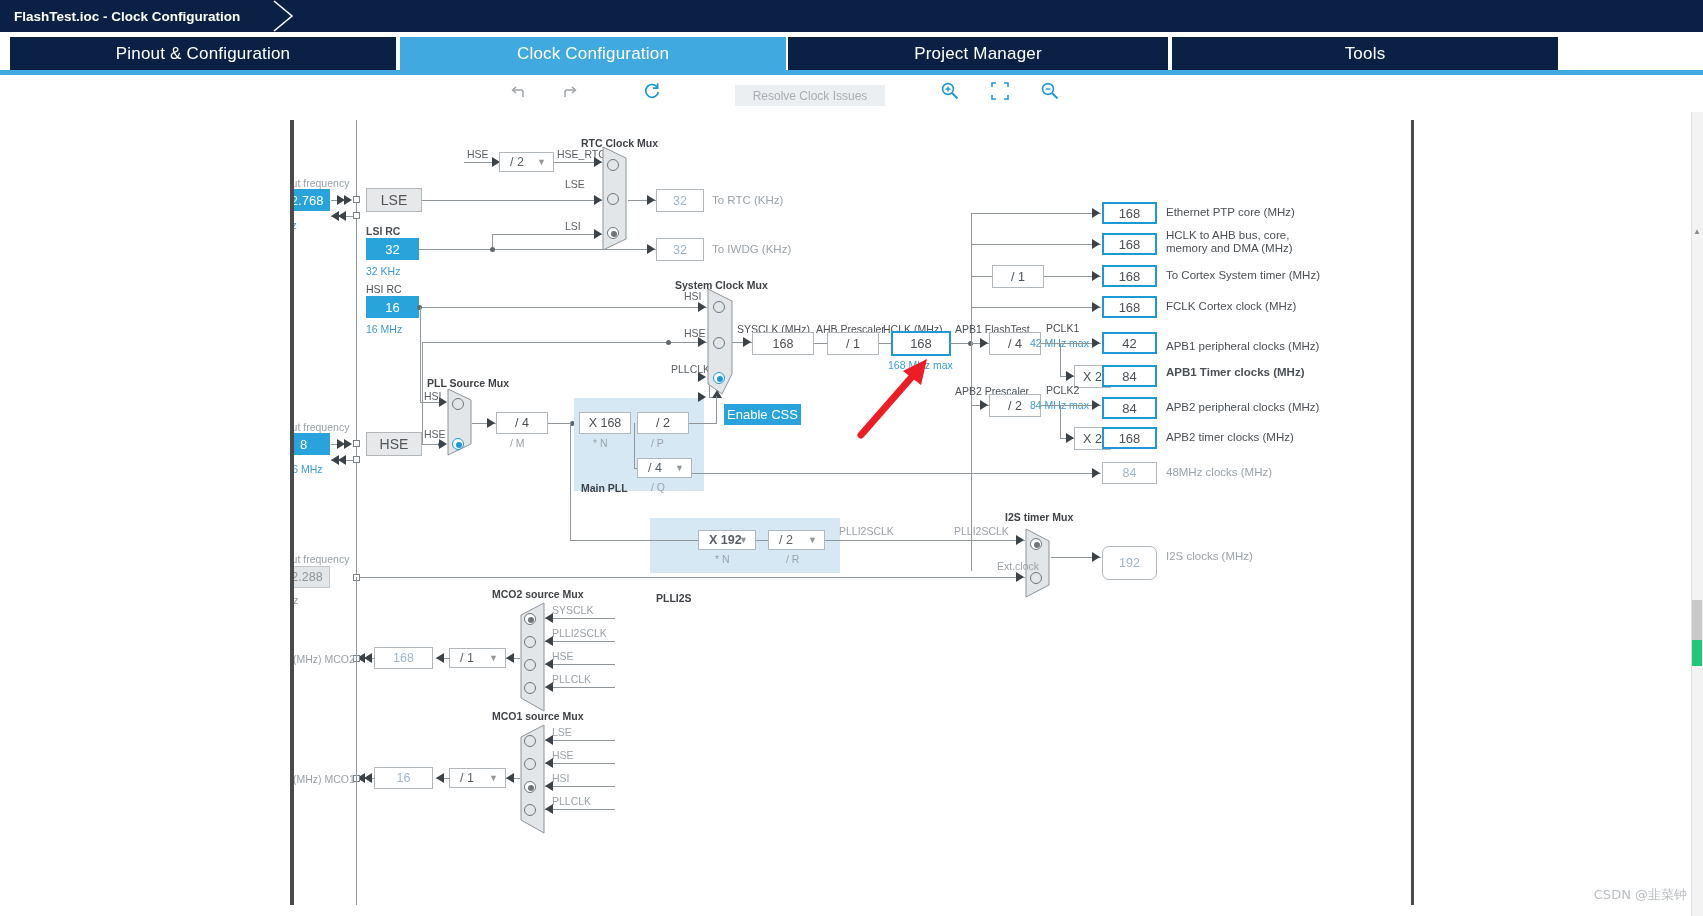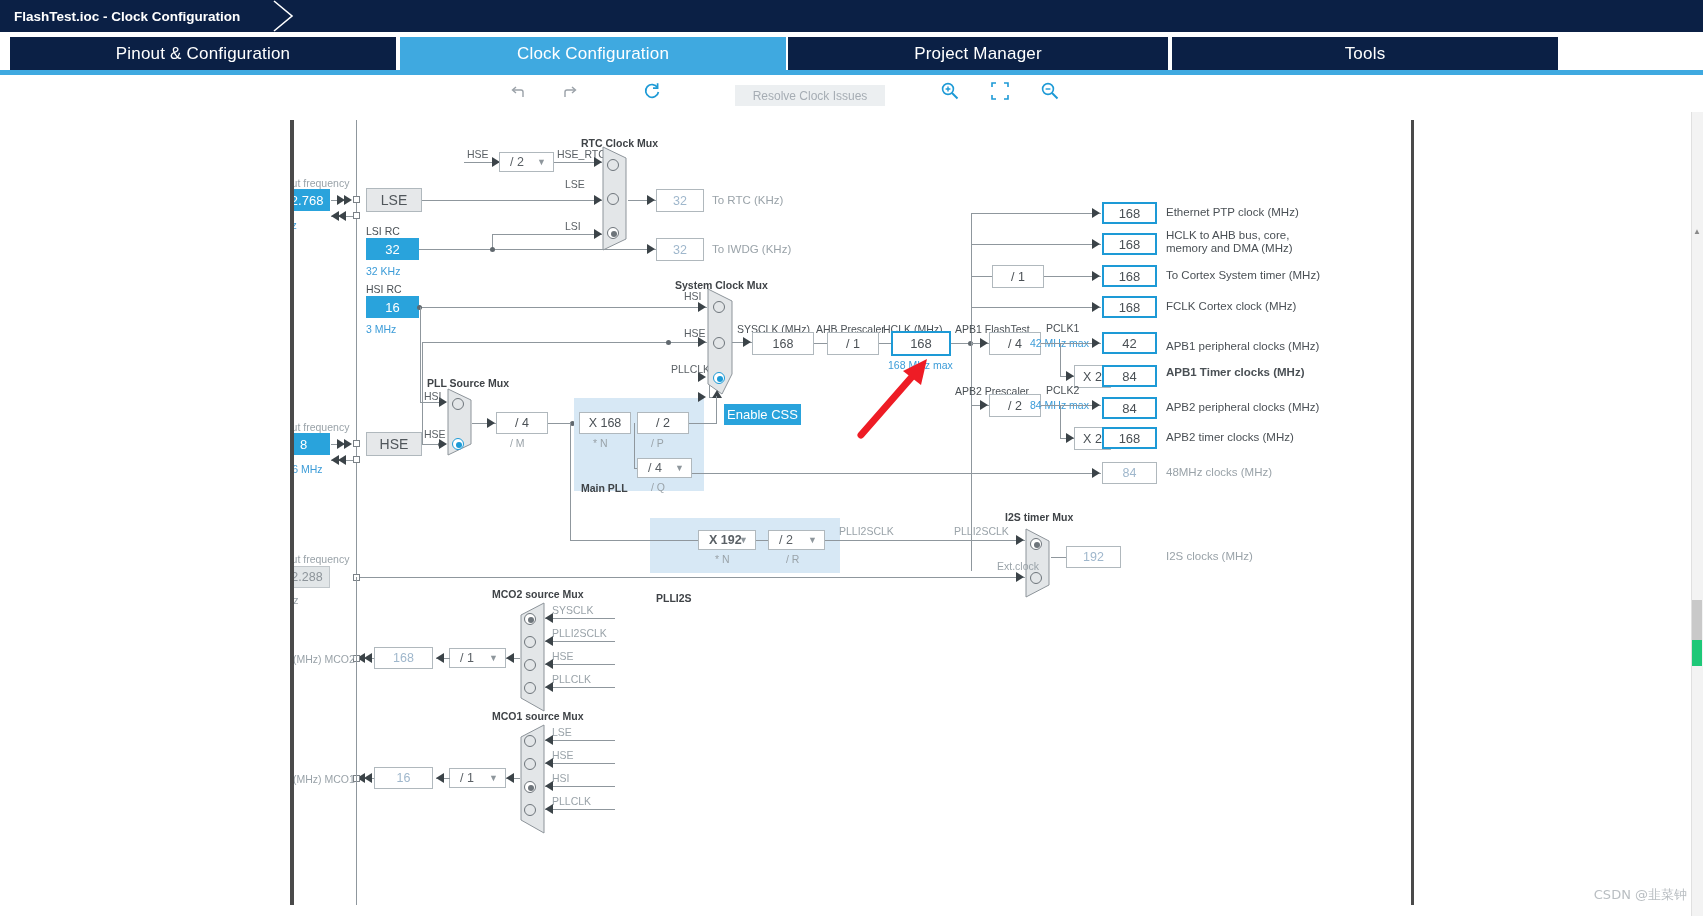--- a/index.html
+++ b/index.html
@@ -292,33 +292,33 @@
   </div>
   <div class="radio" style="left:313px; top:39px;"></div>
   <div class="radio" style="left:313px; top:73px;"></div>
   <div class="radio on grey" style="left:313px; top:107px;"></div>
 
   <div class="wire h" style="left:334px;top:80px;width:28px;"></div>
   <div class="arrow-r" style="left:353px;top:75px;"></div>
   <div class="node-box read-only" style="left:362px; top:69px; width:48px; height:23px;">32</div>
   <div class="lbl muted big" style="left:418px; top:74px;">To RTC (KHz)</div>
 
-  <div class="lbl dark" style="left:72px; top:105px;">LSI RC</div>
+  <div class="lbl dark" style="left:72px; top:105px;font-weight:bold;">LSI RC</div>
   <div class="node-box cyan-fill" style="left:72px; top:118px; width:53px; height:22px;">32</div>
   <div class="lbl blue" style="left:72px; top:145px;">32 KHz</div>
 
   <div class="wire h" style="left:125px;top:129px;width:237px;"></div>
   <div class="dot" style="left:196px;top:127px;"></div>
   <div class="arrow-r" style="left:353px;top:124px;"></div>
   <div class="node-box read-only" style="left:362px; top:118px; width:48px; height:23px;">32</div>
   <div class="lbl muted big" style="left:418px; top:123px;">To IWDG (KHz)</div>
 
   <div class="lbl dark" style="left:72px; top:163px;">HSI RC</div>
   <div class="node-box cyan-fill" style="left:72px; top:176px; width:53px; height:22px;">16</div>
-  <div class="lbl blue" style="left:72px; top:203px;">3 MHz</div>
+  <div class="lbl blue" style="left:72px; top:203px;">16 MHz</div>
 
   <div class="wire h" style="left:125px;top:187px;width:288px;"></div>
   <div class="dot" style="left:123px;top:185px;"></div>
   <div class="arrow-r" style="left:404px;top:182px;"></div>
 
   <div class="wire v" style="left:126px;top:187px;height:95px;"></div>
   <div class="wire h" style="left:126px;top:282px;width:26px;"></div>
   <div class="arrow-r" style="left:145px;top:277px;"></div>
 
   <div class="lbl muted" style="left:-17px; top:301px;">Input frequency</div>
@@ -467,21 +467,21 @@
   <div class="wire v" style="left:766px;top:285px;height:33px;"></div>
   <div class="wire h" style="left:766px;top:285px;width:41px;"></div>
   <div class="arrow-r" style="left:798px;top:280px;"></div>
   <div class="wire h" style="left:766px;top:318px;width:14px;"></div>
   <div class="arrow-r" style="left:772px;top:313px;"></div>
   <div class="node-box" style="left:780px; top:307px; width:37px; height:23px;">X 2</div>
   <div class="wire h" style="left:817px;top:318px;width:16px;"></div>
   <div class="arrow-r" style="left:824px;top:313px;"></div>
 
   <div class="node-box blue-out" style="left:808px; top:82px;  width:55px; height:22px;">168</div>
-  <div class="lbl dark big" style="left:872px; top:86px;">Ethernet PTP clock (MHz)</div>
+  <div class="lbl dark big" style="left:872px; top:86px;">Ethernet PTP core (MHz)</div>
 
   <div class="node-box blue-out" style="left:808px; top:113px; width:55px; height:22px;">168</div>
   <div class="lbl dark big" style="left:872px; top:109px; width:135px; line-height:13px; white-space:normal; overflow:hidden; height:27px;">HCLK to AHB bus, core,
 memory and DMA (MHz)</div>
 
   <div class="node-box blue-out" style="left:808px; top:145px; width:55px; height:22px;">168</div>
   <div class="lbl dark big" style="left:872px; top:149px;">To Cortex System timer (MHz)</div>
 
   <div class="node-box blue-out" style="left:808px; top:176px; width:55px; height:22px;">168</div>
   <div class="lbl dark big" style="left:872px; top:180px;">FCLK Cortex clock (MHz)</div>
@@ -535,21 +535,21 @@
   </div>
   <div class="radio on grey" style="left:736px; top:418px;"></div>
   <div class="radio" style="left:736px; top:452px;"></div>
 
   <div class="lbl muted" style="left:678px; top:440px;padding-left:25px;">Ext.clock</div>
   <div class="wire h" style="left:62px;top:457px;width:669px;"></div>
   <div class="arrow-r" style="left:722px;top:452px;"></div>
 
   <div class="wire h" style="left:757px;top:437px;width:50px;"></div>
   <div class="arrow-r" style="left:798px;top:432px;"></div>
-  <div class="node-box read-only" style="left:772px; top:426px; width:55px; height:22px;">192</div>
+  <div class="node-box read-only" style="left:808px; top:426px; width:55px; height:34px;border-radius:7px;">192</div>
   <div class="lbl muted big" style="left:872px; top:430px;">I2S clocks (MHz)</div>
 
   <div class="lbl muted" style="left:-17px; top:433px;">Input frequency</div>
   <div class="node-box greydis" style="left:-17px; top:446px; width:53px; height:22px;">12.288</div>
   <div class="lbl muted" style="left:-17px; top:474px;">MHz</div>
   <div class="pin" style="left:59px;top:454px;"></div>
 
   <div class="lbl bold" style="left:198px; top:468px;">MCO2 source Mux</div>
   <div class="mux" style="left:225px; top:482px;">
     <svg width="26" height="110" viewBox="0 0 26 110">

